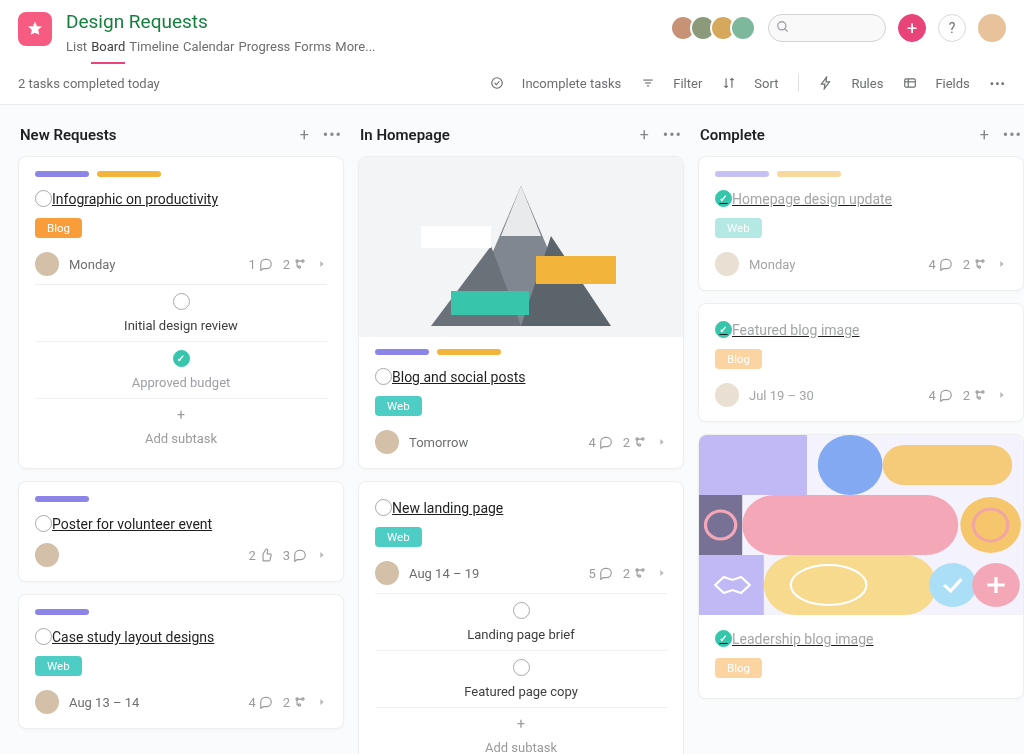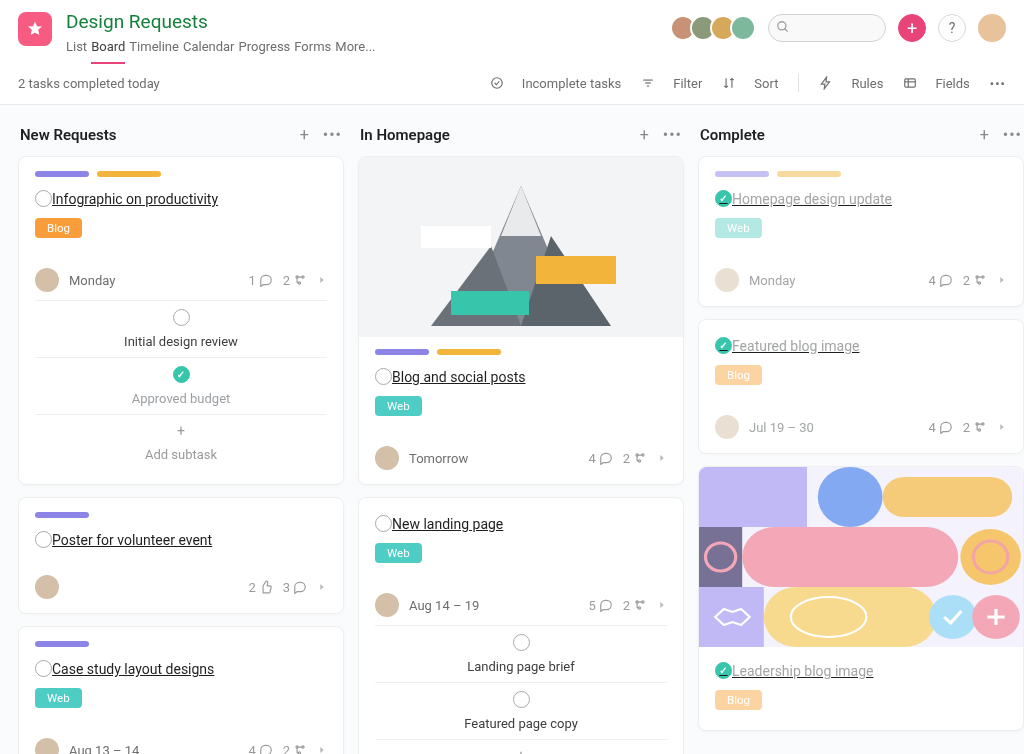--- a/index.html
+++ b/index.html
@@ -42,21 +42,21 @@
   .check { width: 17px; height: 17px; border: 1.5px solid #a7a9ab; border-radius: 50%; display: inline-flex; align-items: center; justify-content: center; flex-shrink: 0; }
   .check.done { background: #37c5ab; border-color: #37c5ab; }
   .check.done::after { content: "✓"; color: #fff; font-size: 10px; font-weight: 700; }
   .task-title { font-size: 14px; color: #1e1f21; }
   .task-title.done { color: #9ca0a4; }
   .pill { display: inline-block; border-radius: 4px; padding: 3px 12px; font-size: 11.5px; margin-top: 8px; margin-bottom: 6px; }
   .pill.blog { background: #f89d3a; color: #fff; }
   .pill.web { background: #4ecdc4; color: #fff; }
   .pill.blog.faded { background: #fbd4a1; color: #fff; }
   .pill.web.faded { background: #b4e8e3; }
-  .card-foot { display: flex; align-items: center; justify-content: space-between; margin-top: 24px; font-size: 13px; color: #6d6e6f; text-align: center; }
+  .card-foot { display: flex; align-items: center; justify-content: space-between; margin-top: 8px; font-size: 13px; color: #6d6e6f; text-align: center; }
   .foot-left { display: flex; align-items: center; gap: 10px; }
   .av-sm { width: 24px; height: 24px; border-radius: 50%; background: #d4bfa8; }
   .foot-right { display: flex; align-items: center; gap: 10px; color: #9a9b9c; font-size: 13px; }
   .foot-right .met { display: flex; align-items: center; gap: 3px; }
   .chev { color: #b8b9ba; }
   .sub-list { margin-top: 8px; border-top: 1px solid #eee; }
   .sub-row { display: flex; align-items: center; gap: 8px; padding: 8px 0; border-bottom: 1px solid #f0f0f0; font-size: 13px; color: #3d3e40; flex-direction: column; }
   .sub-row:last-child { border-bottom: none; }
   .sub-row.add { color: #9a9b9c; cursor: pointer; }
   .sub-row.add .plus { font-size: 14px; width: 14px; text-align: center; }

